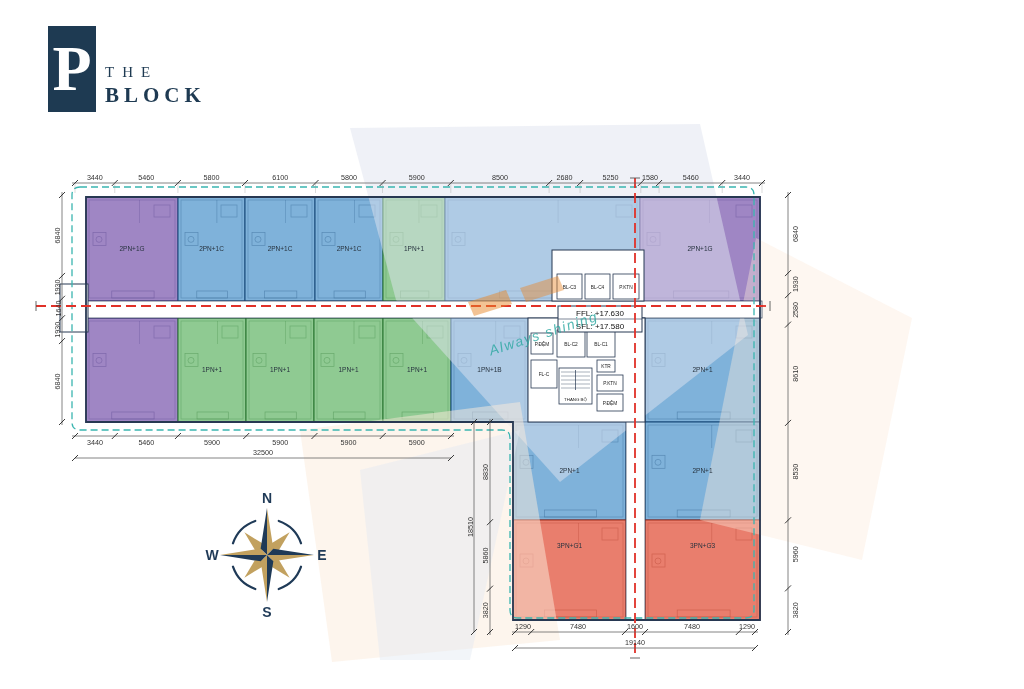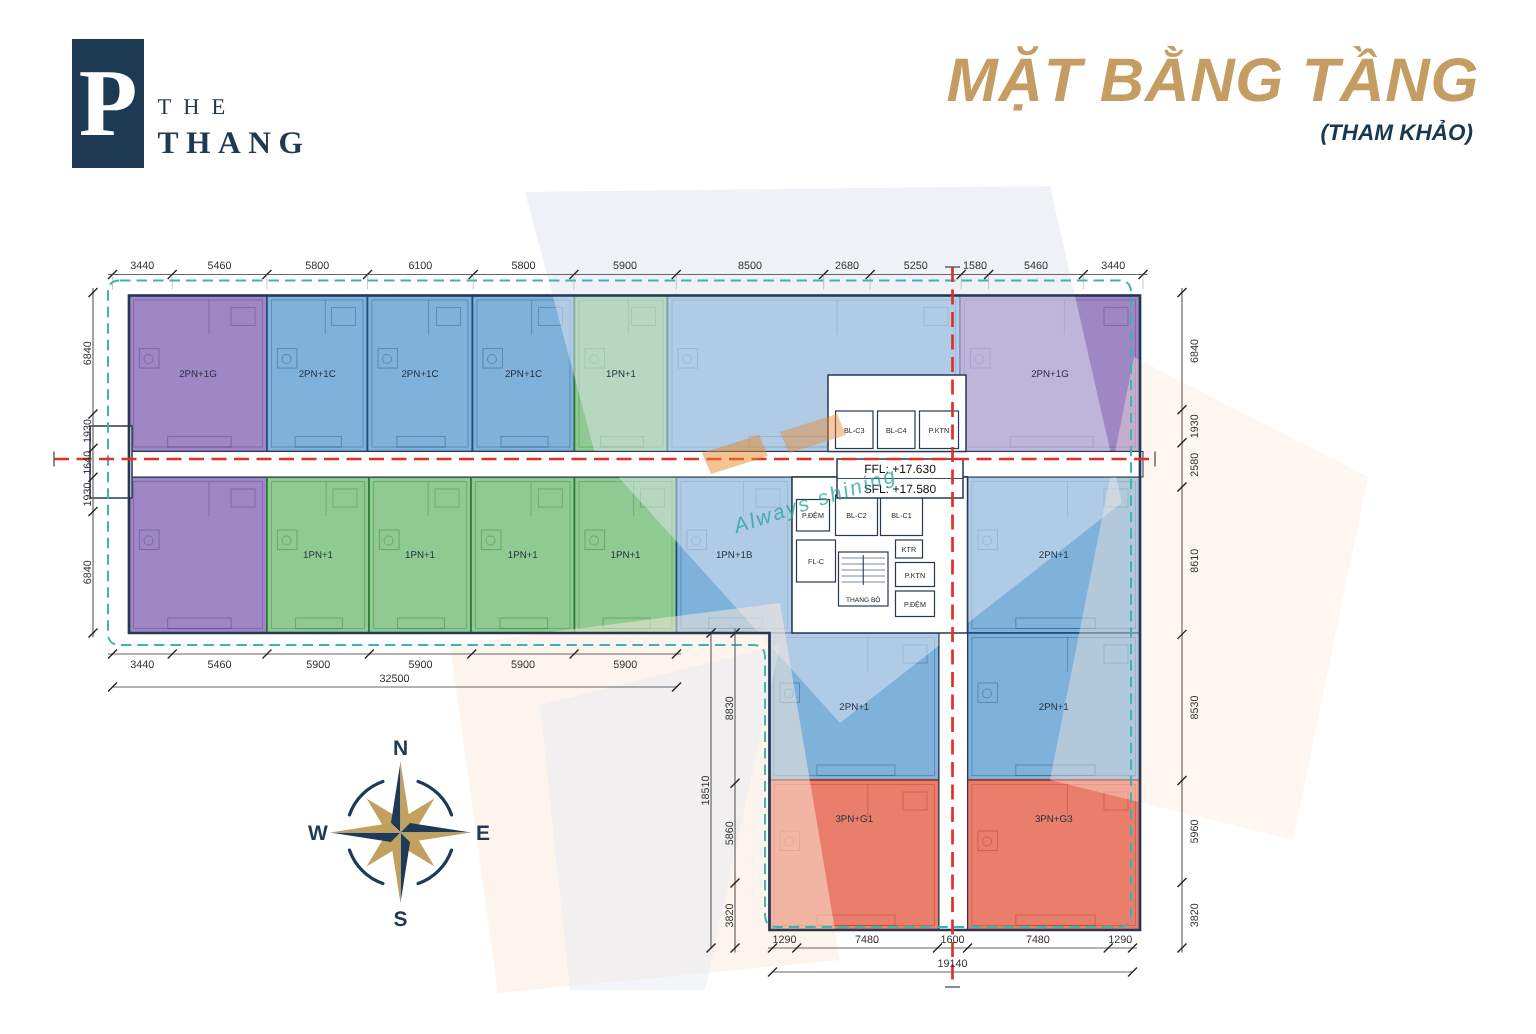--- a/index.html
+++ b/index.html
@@ -25,28 +25,24 @@
 </style>
 </head>
 <body>
 
 <div class="page">
 
   <div class="logo">
     <div class="logo-mark">P</div>
     <div class="logo-text">
       <div class="logo-the">THE</div>
-      <div class="logo-privia">THANG</div>
+      <div class="logo-privia">BLOCK</div>
     </div>
   </div>
 
-  <div class="title-wrap">
-    <div class="title-main">MẶT BẰNG TẦNG</div>
-    <div class="title-sub">(THAM KHẢO)</div>
-  </div>
 
   <svg id="plan" width="1024" height="689" viewBox="0 0 1024 689">
       <g>
         <rect x="86" y="197" width="92" height="104" fill="#9f86c4" stroke="#4a3a85" stroke-width="1.1"></rect>
         <rect x="89" y="200" width="86" height="98" fill="none" stroke="#4a3a85" stroke-width="0.7" opacity="0.35"></rect>
         <rect x="111.76" y="291" width="42.32" height="7" fill="none" stroke="#4a3a85" stroke-width="0.7" opacity="0.4"></rect>
         <rect x="93" y="232.36" width="13" height="13" fill="none" stroke="#4a3a85" stroke-width="0.7" opacity="0.4"></rect>
         <circle cx="99" cy="239.36" r="3" fill="none" stroke="#4a3a85" stroke-width="0.7" opacity="0.4"></circle>
         <line x1="139.36" y1="200" x2="139.36" y2="223" stroke="#4a3a85" stroke-width="0.7" opacity="0.35"></line>
         <rect x="154" y="205" width="16" height="12" fill="none" stroke="#4a3a85" stroke-width="0.7" opacity="0.35"></rect>

